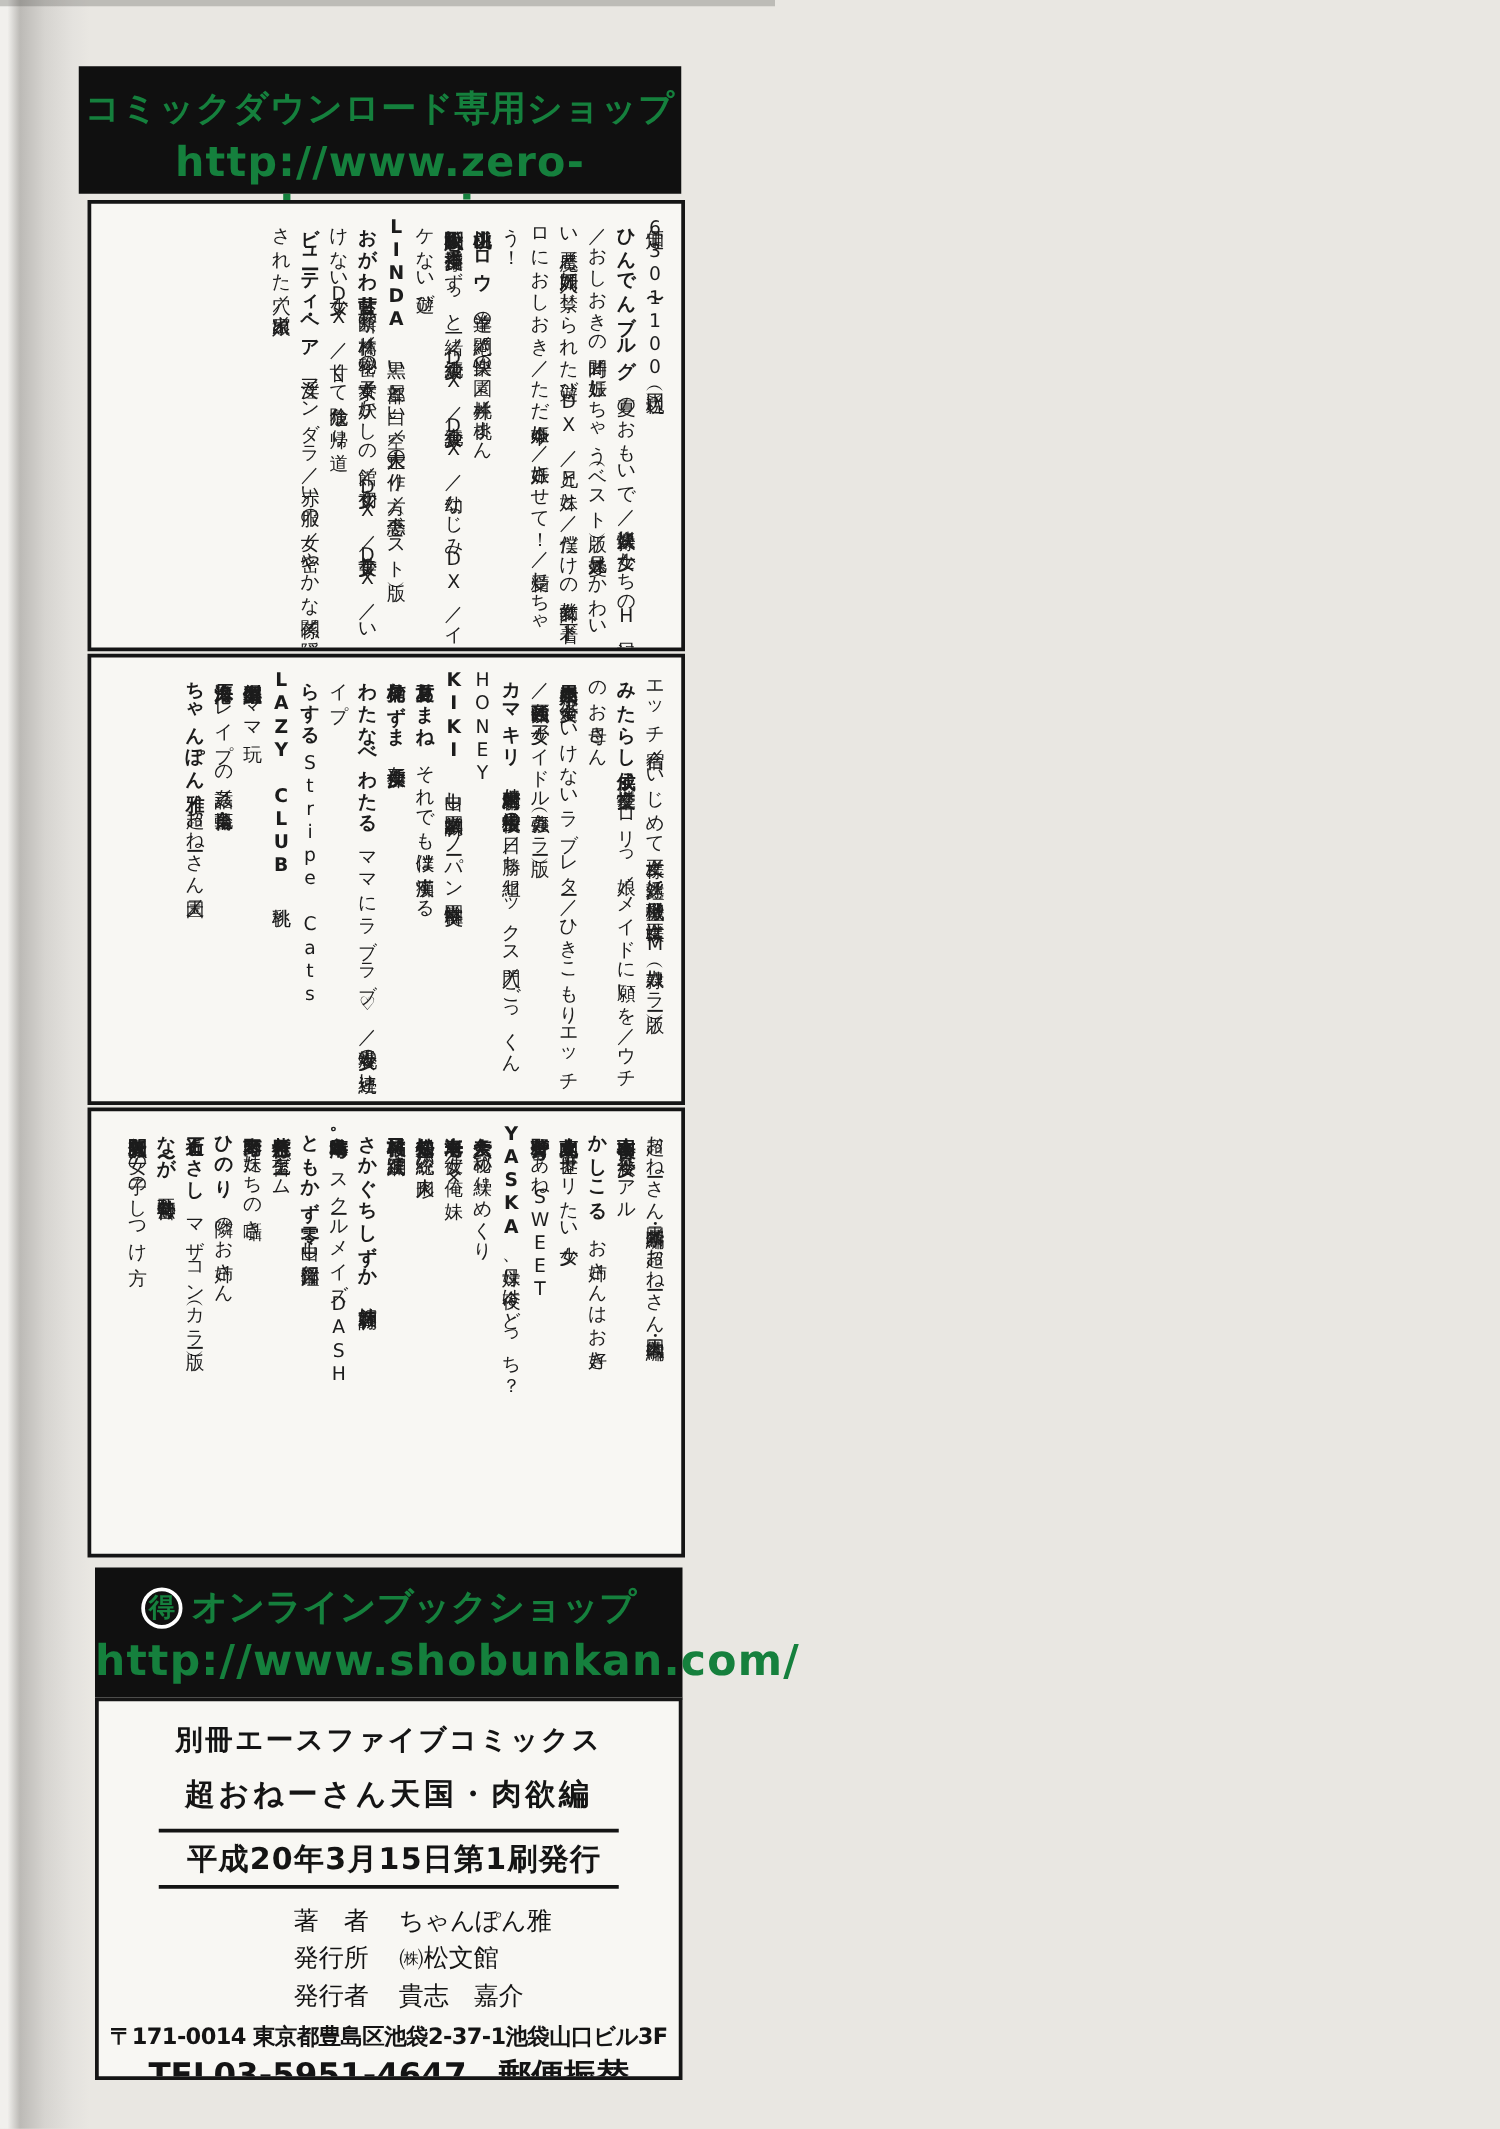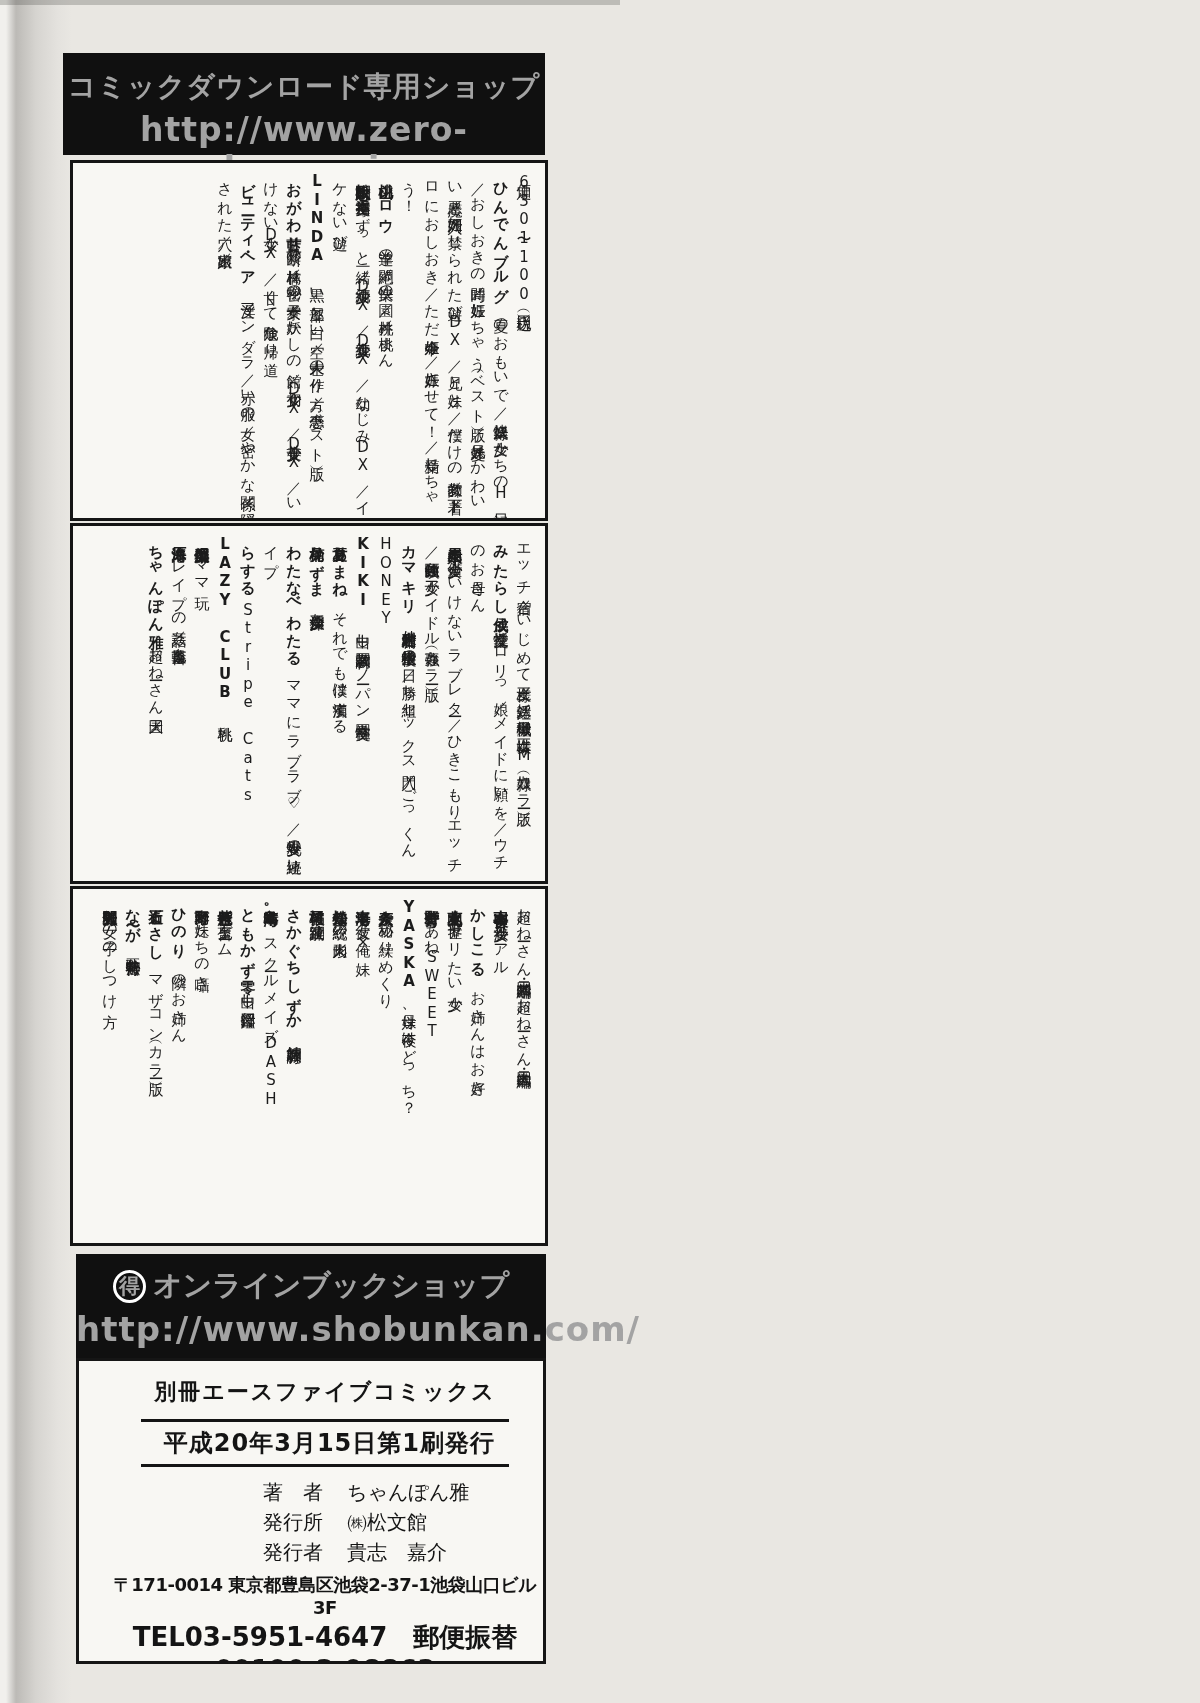--- a/index.html
+++ b/index.html
@@ -12,21 +12,21 @@
   }
   .scan-edge-left{
     position:absolute;left:0;top:0;width:72px;height:1703px;
     background:linear-gradient(90deg,#f1f0ed 0px,#f1f0ed 6px,#bcbab6 16px,#d6d4d0 36px,#e4e2de 58px,#e9e7e2 72px);
   }
   .scan-edge-top{
     position:absolute;left:0;top:0;width:620px;height:5px;
     background:rgba(60,58,55,.25);
   }
   .banner{
-    position:absolute;background:#101010;color:#a3a3a3;text-align:center;
+    position:absolute;background:#101010;color:#15803d;text-align:center;
     box-sizing:border-box;
   }
   #banner-top{left:63px;top:53px;width:482px;height:102px;}
   #banner-top .t1{font-size:28px;font-weight:700;margin-top:15px;letter-spacing:1px;}
   #banner-top .t2{font-size:33px;font-weight:600;margin-top:4px;letter-spacing:1px;}
   #banner-bottom{left:76px;top:1254px;width:470px;height:106px;}
   #banner-bottom .t1{font-size:29px;font-weight:700;margin-top:12px;display:flex;justify-content:center;align-items:center;gap:7px;}
   #banner-bottom .t2{font-size:34px;font-weight:700;margin-top:3px;letter-spacing:1px;}
   .badge{
     display:inline-flex;justify-content:center;align-items:center;
@@ -41,21 +41,21 @@
     font-size:15px;line-height:23px;letter-spacing:.5px;color:#1c1c1c;
   }
   #catalog-box-1{top:160px;height:361px;}
   #catalog-box-2{top:523px;height:361px;}
   #catalog-box-3{top:886px;height:360px;}
   .entry{display:block;}
   .entry b{font-weight:700;margin-bottom:13px;}
   #colophon{
     position:absolute;left:76px;top:1358px;width:470px;height:306px;
     background:#f8f7f3;border:3px solid #151515;box-sizing:border-box;
-    text-align:center;color:#141414;overflow:hidden;padding-left:28px;
+    text-align:center;color:#141414;overflow:hidden;
   }
   .series{margin-top:16px;font-size:22px;font-weight:700;letter-spacing:2px;}
   .booktitle{margin-top:12px;font-size:24px;font-weight:700;letter-spacing:3px;}
   .daterow{
     width:368px;margin:12px auto 0;box-sizing:border-box;
     border-top:3px solid #141414;border-bottom:3px solid #141414;
     padding:5px 14px;display:flex;justify-content:flex-end;
     font-size:24px;font-weight:700;letter-spacing:1px;
   }
   .credits{margin:12px 0 0 152px;text-align:right;font-size:20px;font-weight:400;}
@@ -126,20 +126,21 @@
 <div class="banner" id="banner-bottom">
   <div class="t1">
     <span class="badge">得</span>
     <span>オンラインブックショップ</span>
   </div>
   <div class="t2">http://www.shobunkan.com/</div>
 </div>
 
 <div id="colophon">
   <div class="series">別冊エースファイブコミックス</div>
+  <div class="booktitle">超おねーさん天国・肉欲編</div>
   <div class="daterow">
     <span>平成20年3月15日</span>
     <span>第1刷発行</span>
   </div>
   <div class="credits">
     <div class="credit-row">
       <span class="credit-label">著　者</span>
       <span>ちゃんぽん雅</span>
     </div>
     <div class="credit-row">

